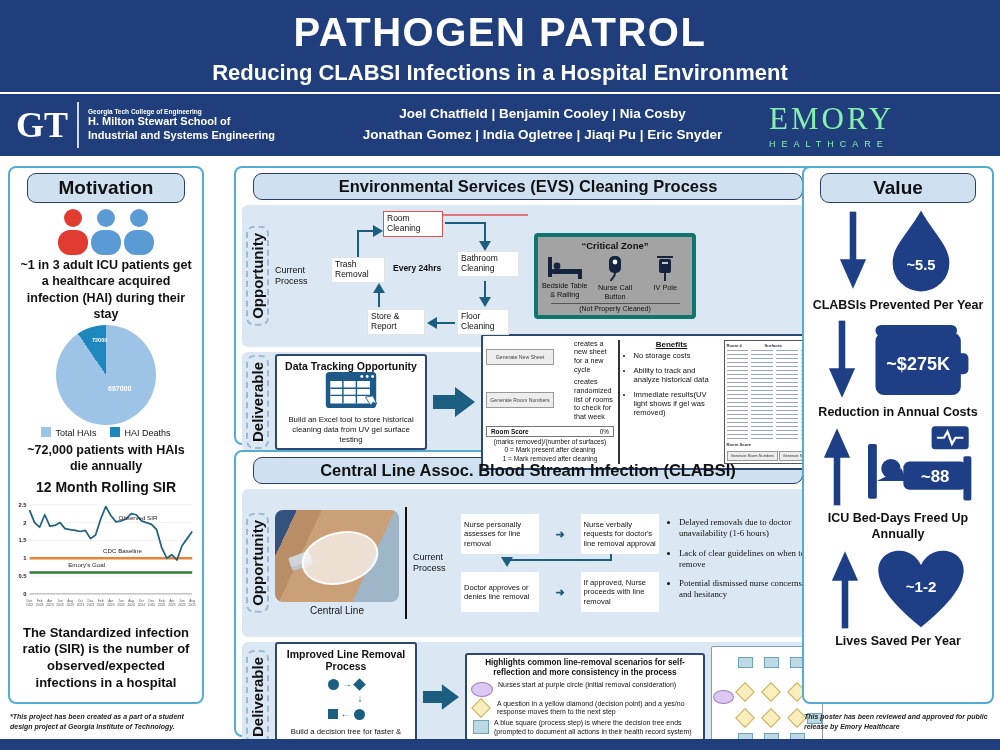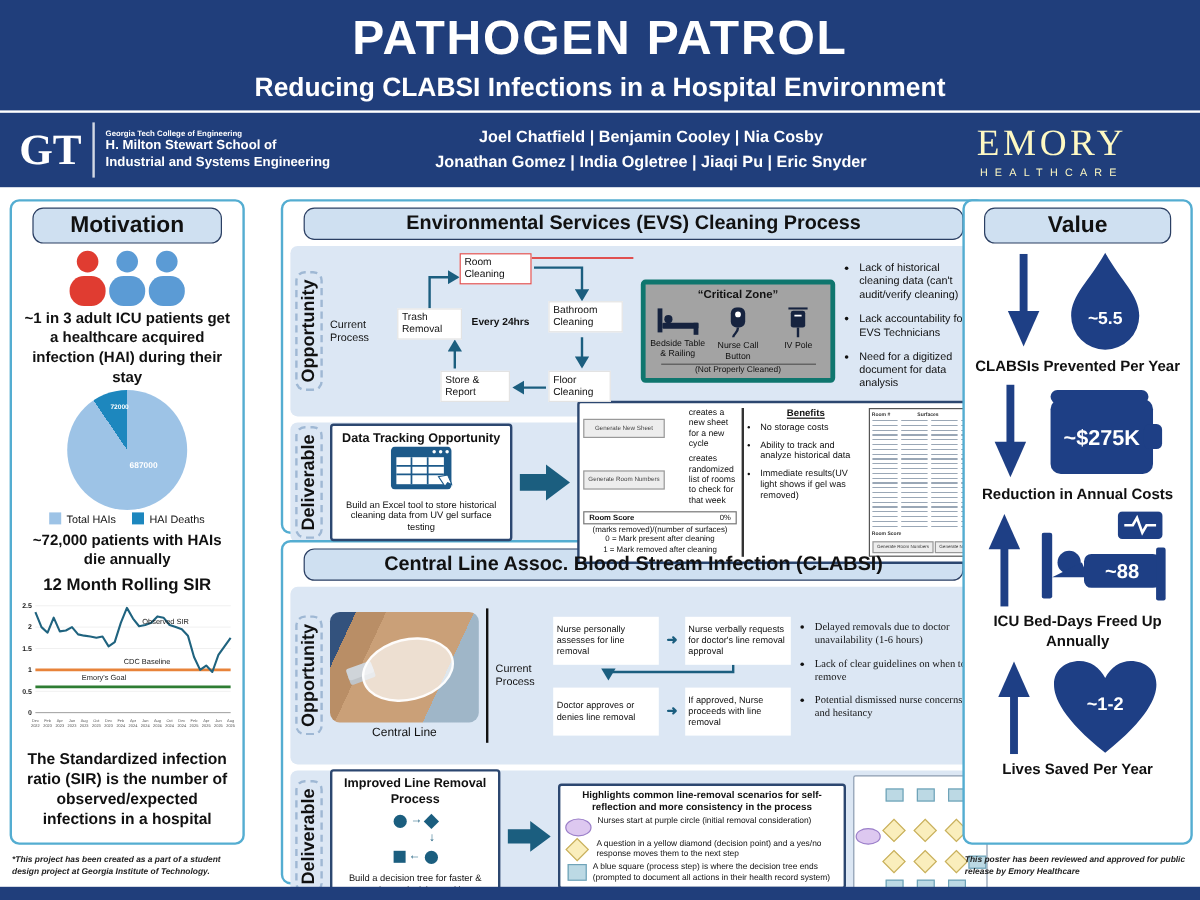--- a/index.html
+++ b/index.html
@@ -11,21 +11,21 @@
   .hdr-title{margin:0;padding-top:10px;color:#fff;font-size:40px;font-weight:800;letter-spacing:1.5px;}
   .hdr-sub{margin:5px 0 0;color:#fff;font-size:22px;font-weight:700;}
   .hdr-bot{position:absolute;top:92px;left:0;right:0;bottom:0;border-top:2px solid #fff;
            display:flex;align-items:center;padding:0 16px;box-sizing:border-box;}
   .gt-block{display:flex;align-items:center;gap:9px;width:300px;color:#fff;}
   .gt-mark{font-family:"Liberation Serif",serif;font-size:36px;font-weight:800;line-height:1;}
   .gt-div{width:2px;height:46px;background:rgba(255,255,255,.8);}
   .gt-l1{font-size:6.5px;font-weight:700;}
   .gt-l2{font-size:11px;font-weight:700;line-height:1.25;}
   .authors{flex:1;text-align:center;color:#fff;font-size:13.5px;font-weight:600;line-height:1.55;}
-  .emory{width:215px;text-align:center;color:#fef9c3;}
+  .emory{width:215px;color:#86efac;}
   .emory-name{font-family:"Liberation Serif",serif;font-size:31px;letter-spacing:3px;}
   .emory-sub{font-size:9px;letter-spacing:6px;margin-top:2px;}
   
   .panel{border:2.5px solid #54add1;border-radius:8px;background:#fff;box-sizing:border-box;}
   .col-left{position:absolute;left:8px;top:166px;width:196px;}
   .col-mid{position:absolute;left:210px;top:166px;width:588px;padding-left:24px;}
   .col-right{position:absolute;left:802px;top:166px;width:192px;}
   .pill{margin:5px auto 0;width:86%;text-align:center;background:#cfe0f1;border:1.5px solid #2b3f63;
         border-radius:9px;font-weight:800;padding:3px 0;}
   .pill.big{font-size:19px;}
@@ -98,21 +98,21 @@
   .photo{width:124px;flex:none;text-align:center;}
   .photo-img{position:relative;width:124px;height:92px;border-radius:8px;overflow:hidden;
      background:linear-gradient(115deg,#33527d 0 13%,#b98e66 13% 28%,#caa078 28% 72%,#9fb6c8 72% 100%);}
   .dressing{position:absolute;left:26px;top:22px;width:74px;height:48px;border-radius:50%;
      background:rgba(255,255,255,.66);border:2px solid rgba(255,255,255,.9);transform:rotate(-14deg);}
   .clamp{position:absolute;left:14px;top:44px;width:22px;height:10px;background:#cfd4d9;border-radius:2px;
      box-shadow:0 4px 0 #bfc4c9;transform:rotate(-20deg);}
   .photo-cap{font-size:10px;margin-top:3px;}
   .blackdiv{width:2px;height:112px;background:#111;flex:none;}
   .clflow{width:198px;flex:none;}
-  .clrow{display:flex;align-items:center;gap:6px;}
+  .clrow{display:flex;align-items:center;gap:16px;}
   .clbox{background:#fff;width:91px;min-height:40px;font-size:7.6px;line-height:1.2;padding:2px 3px;
          box-sizing:border-box;display:flex;align-items:center;text-align:left;}
   .clarrow{color:#1b5e7f;font-weight:800;font-size:11px;}
   
   .leg-box{width:240px;flex:none;padding:3px 4px;}
   .leg-head{font-size:8.2px;font-weight:800;text-align:center;line-height:1.2;}
   .leg-row{display:flex;gap:5px;align-items:flex-start;margin-top:3px;}
   .leg-shape{flex:none;margin-top:1px;}
   .leg-ellipse{width:20px;height:13px;border-radius:50%;background:#ddc8f0;border:1.5px solid #9b7fc9;}
   .leg-diamond{width:12px;height:12px;background:#faeebc;border:1.5px solid #c8b05e;transform:rotate(45deg);margin:1px 4px 0 3px;}
@@ -306,27 +306,20 @@
                 <rect x="5" y="3" width="12" height="14" rx="2" fill="#16233f"></rect>
                 <path d="M8,7 H14" stroke="#fff" stroke-width="1.5"></path>
                 <path d="M11,17 V25" stroke="#16233f" stroke-width="2"></path>
               </svg>
               <span>IV Pole</span>
             </div>
           </div>
           <div class="cz-note">(Not Properly Cleaned)</div>
         </div>
 
-        <div class="bullets">
-          <ul>
-              <li>Lack of historical cleaning data (can't audit/verify cleaning)</li>
-              <li>Lack accountability for EVS Technicians</li>
-              <li>Need for a digitized document for data analysis</li>
-            </ul>
-        </div>
       </div>
 
       <div class="sect" style="height:100px;">
         <div class="rot">Deliverable</div>
 
         <div class="wbox dt-box">
           <div class="dt-title">Data Tracking Opportunity</div>
           <svg width="52" height="36" viewBox="0 0 56 40">
             <rect x="0" y="0" width="56" height="40" rx="4" fill="#1d5a8a"></rect>
             <circle cx="40" cy="5" r="1.6" fill="#fff"></circle>

